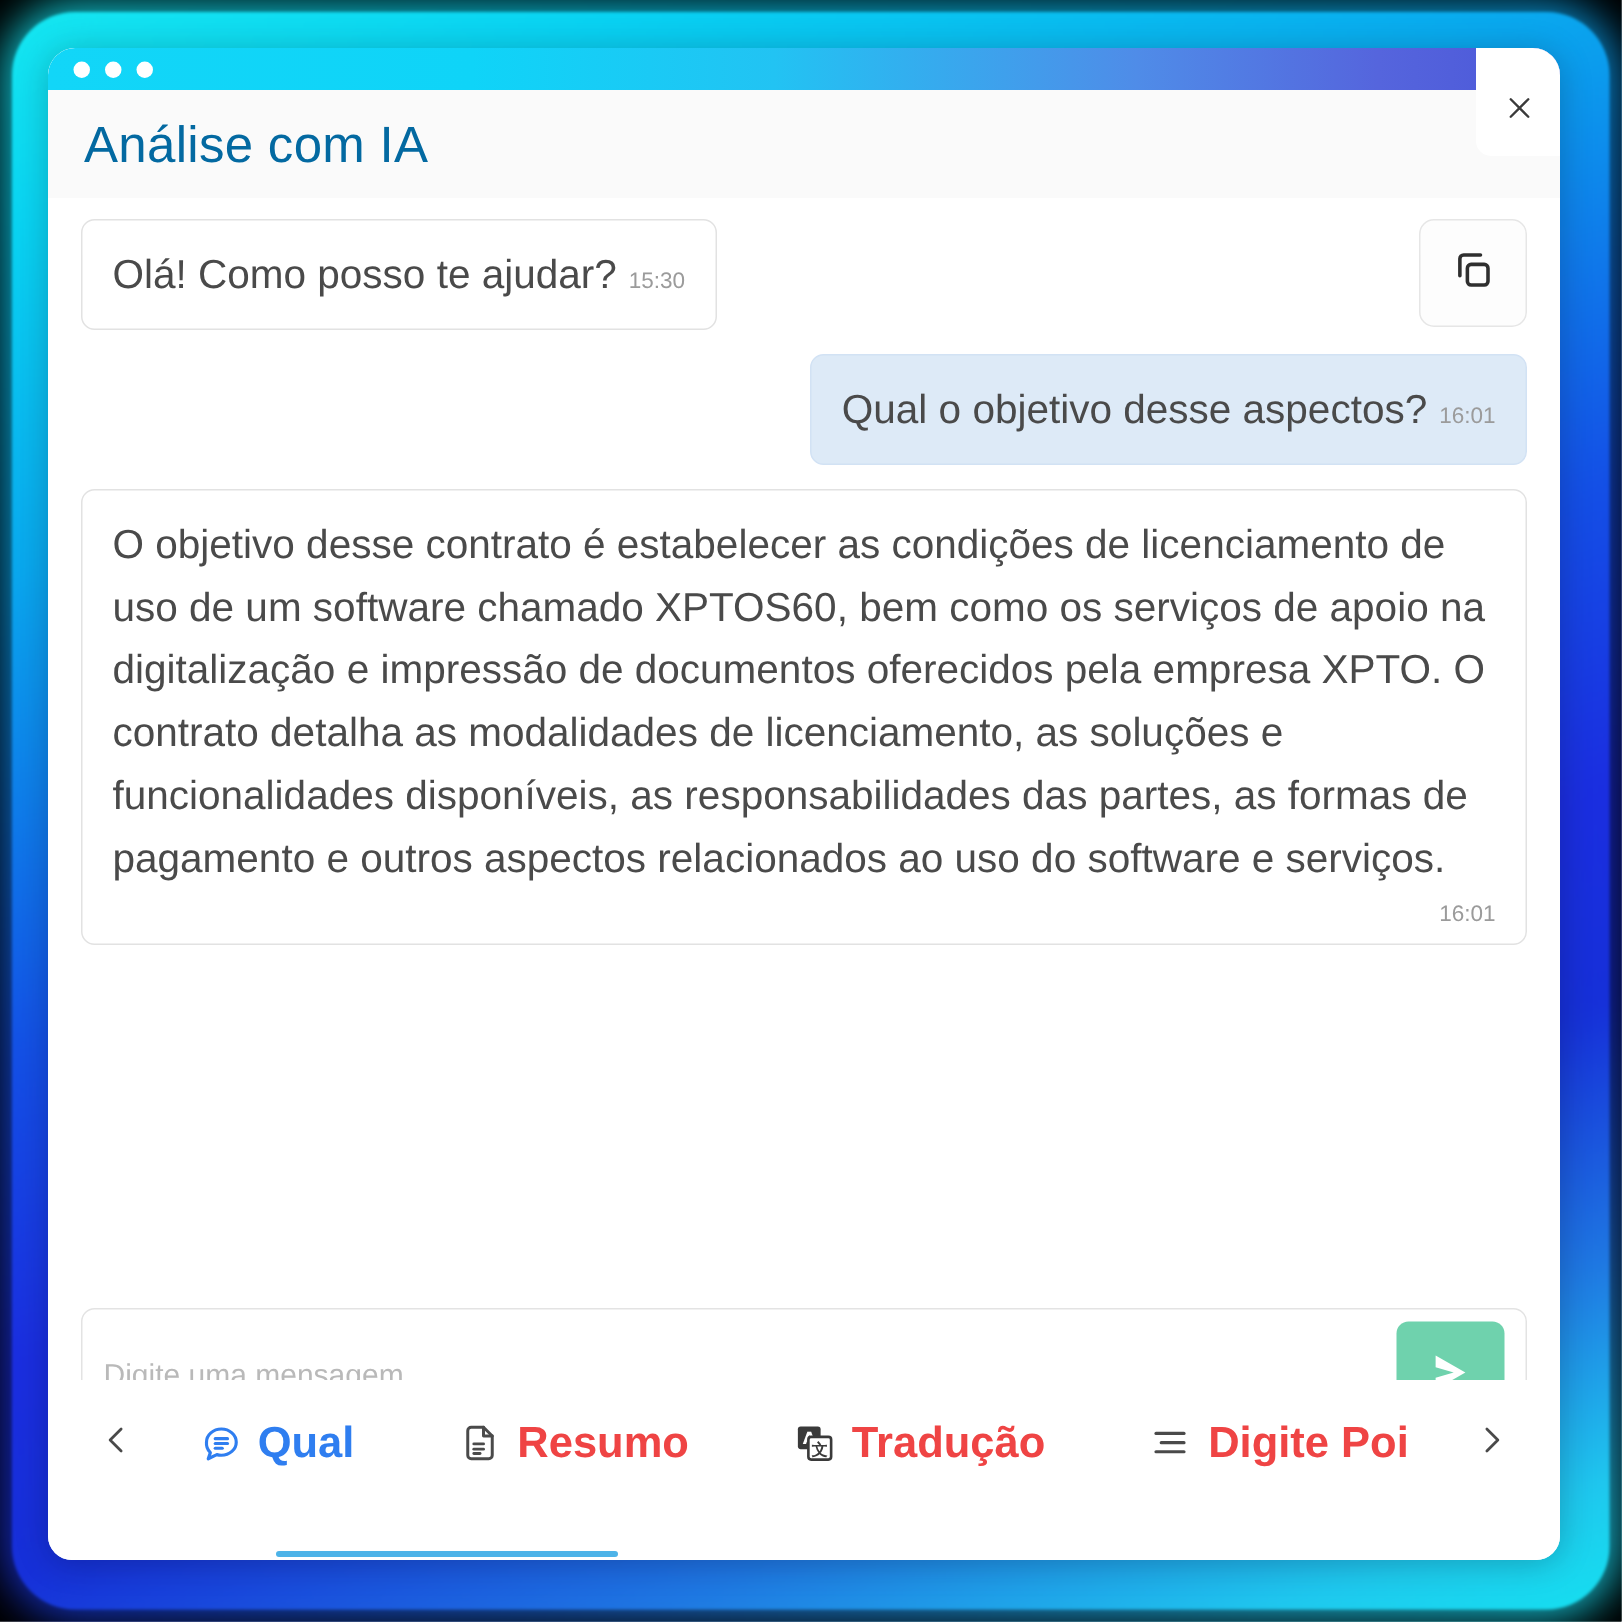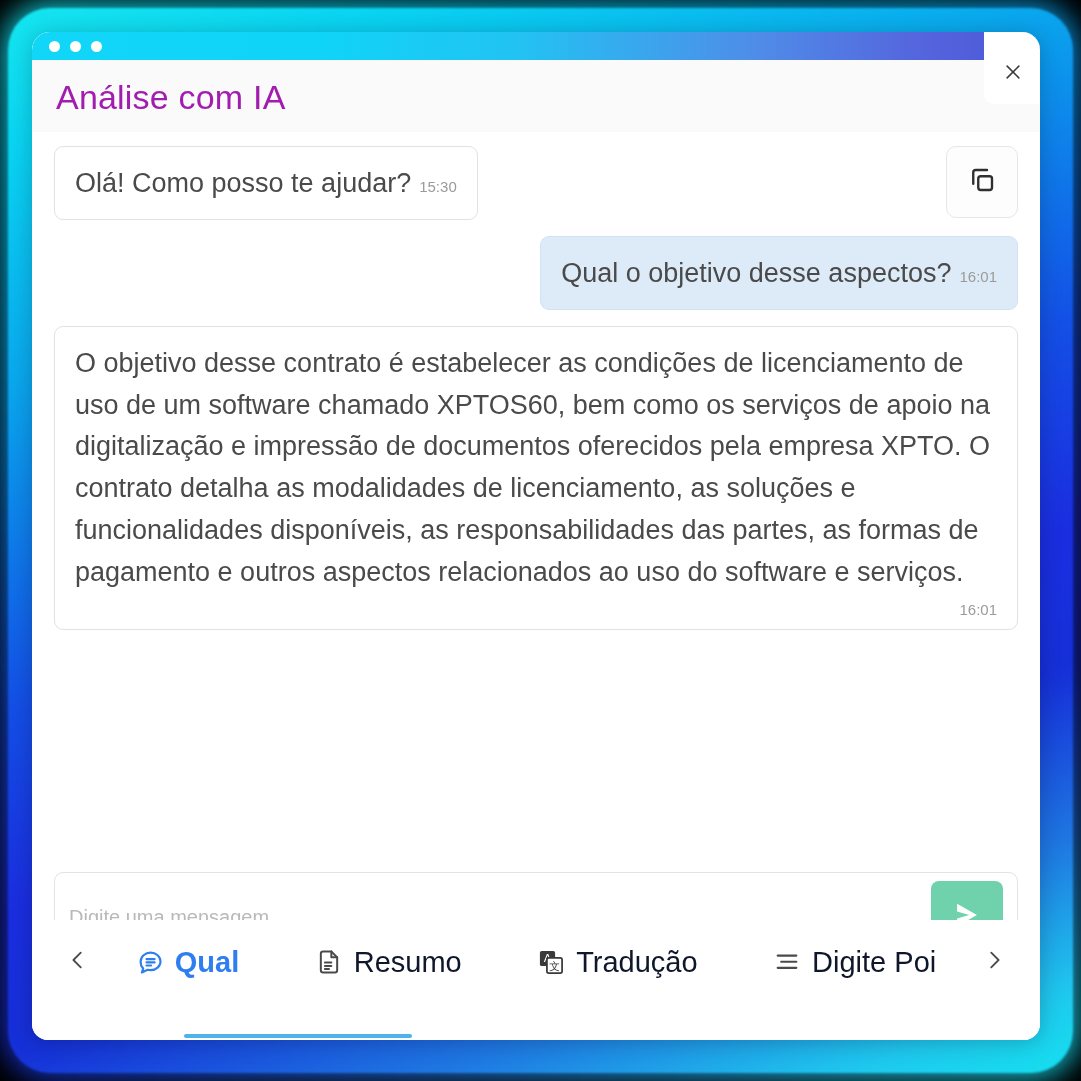--- a/index.html
+++ b/index.html
@@ -83,21 +83,21 @@
   .header {
     height: 72px;
     background: #fafafa;
     display: flex;
     align-items: center;
     padding: 0 24px;
     position: relative;
   }
   .page-title {
     font-size: 34px;
-    color: #a21caf;
+    color: #0369a1;
     letter-spacing: .2px;
     font-weight: 400;
     line-height: 1;
     padding-top: 2px;
   }
   .close-btn {
     position: absolute;
     right: -2px;
     top: -28px;
     width: 58px;
@@ -236,22 +236,22 @@
     height: 56px;
     overflow: hidden;
   }
   .tab {
     display: flex;
     align-items: center;
     gap: 11px;
     cursor: pointer;
     white-space: nowrap;
     font-size: 29px;
-    color: #0f172a;
-    font-weight: 400;
+    color: #ef4444;
+    font-weight: 700;
   }
   .tab .ticon { display: flex; align-items: center; }
   .tab .ticon svg { width: 28px; height: 28px; }
   .tab.active { color: #2f7ef0; font-weight: 700; }
 
   
   .tab-indicator {
     position: absolute;
     left: 152px;
     bottom: 2px;

